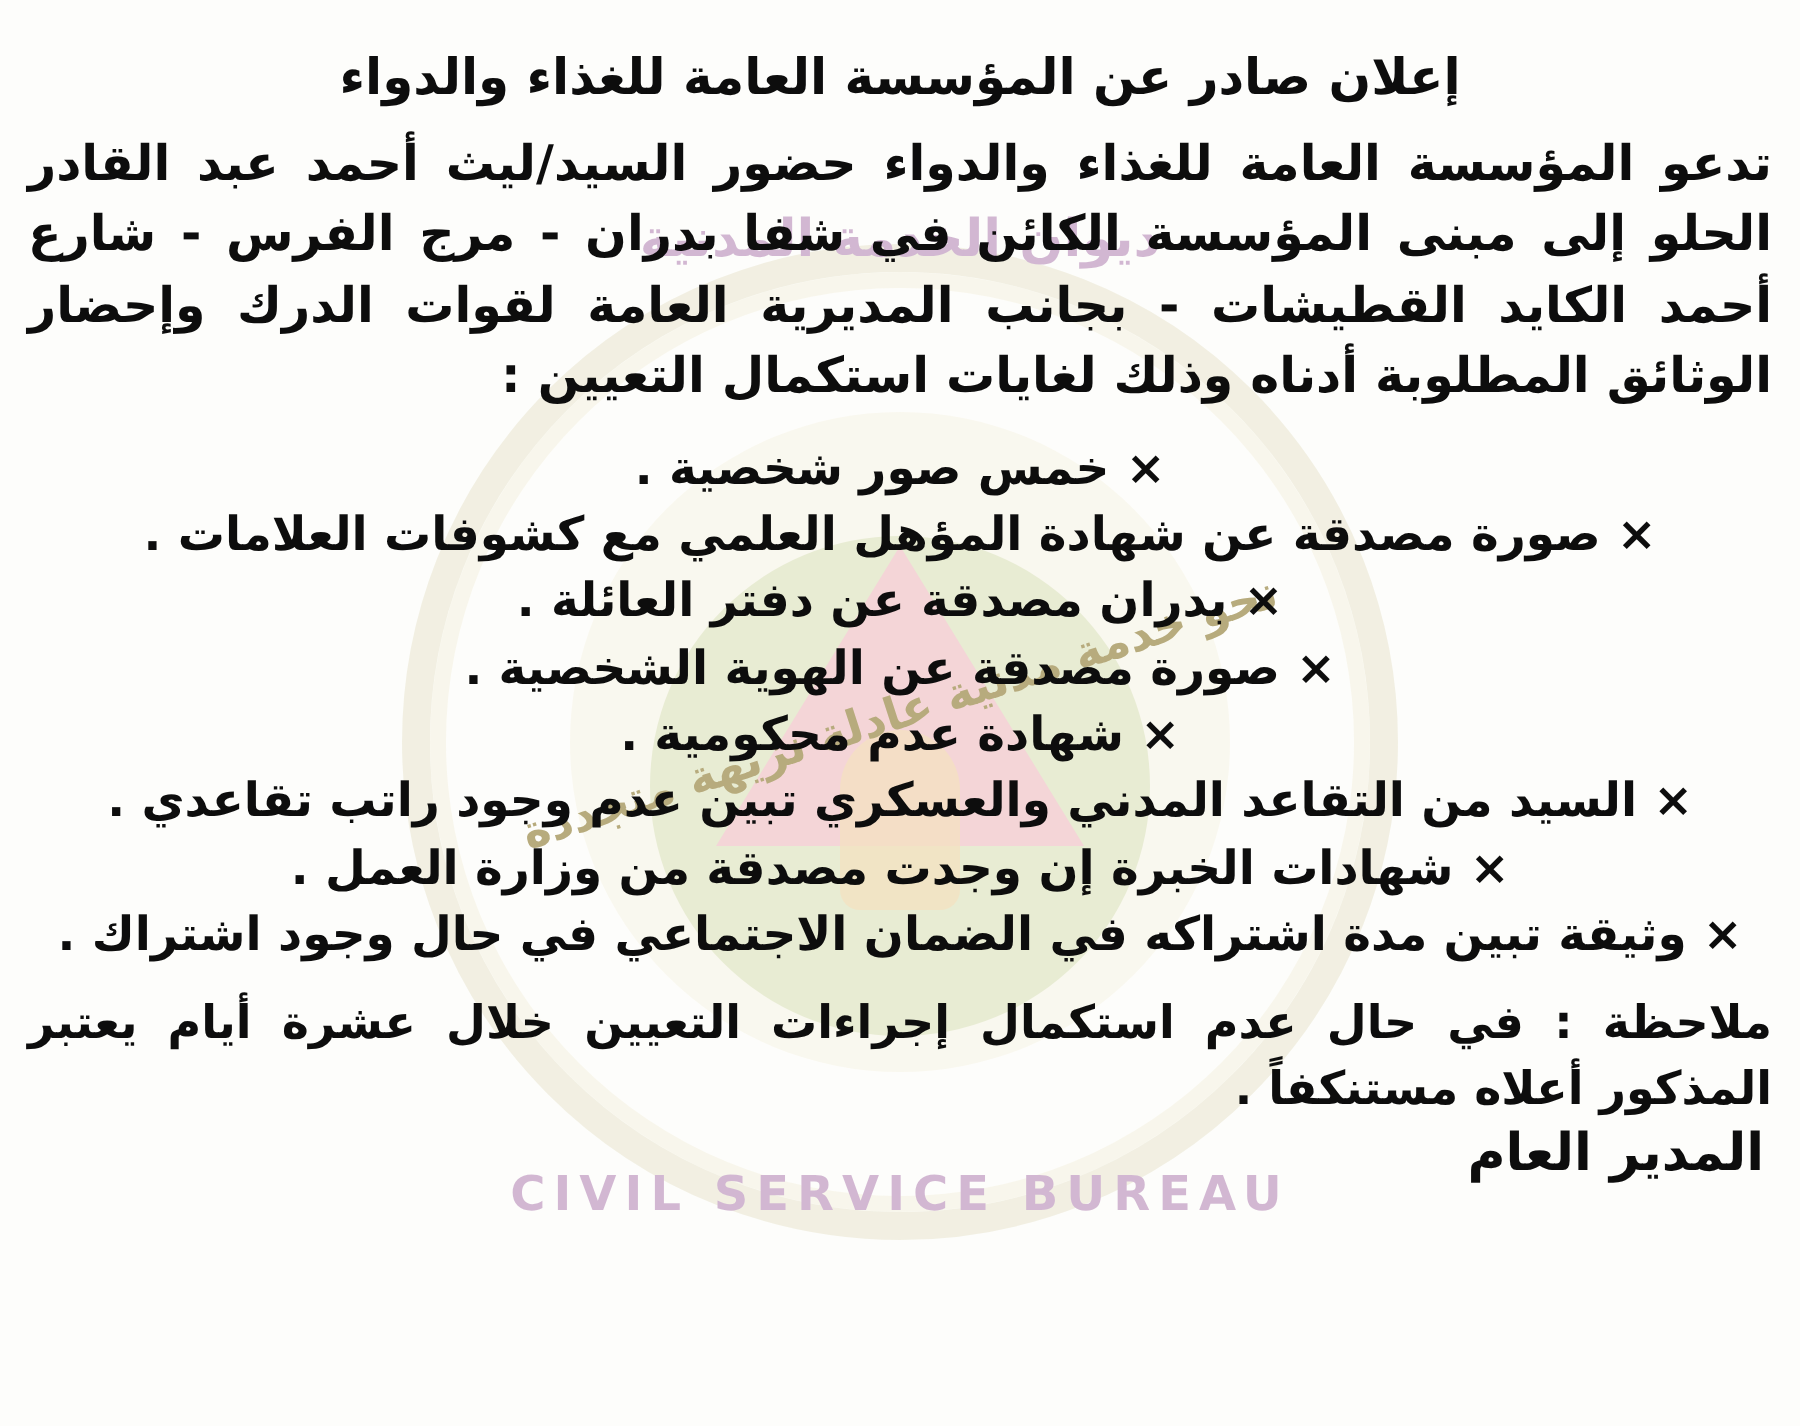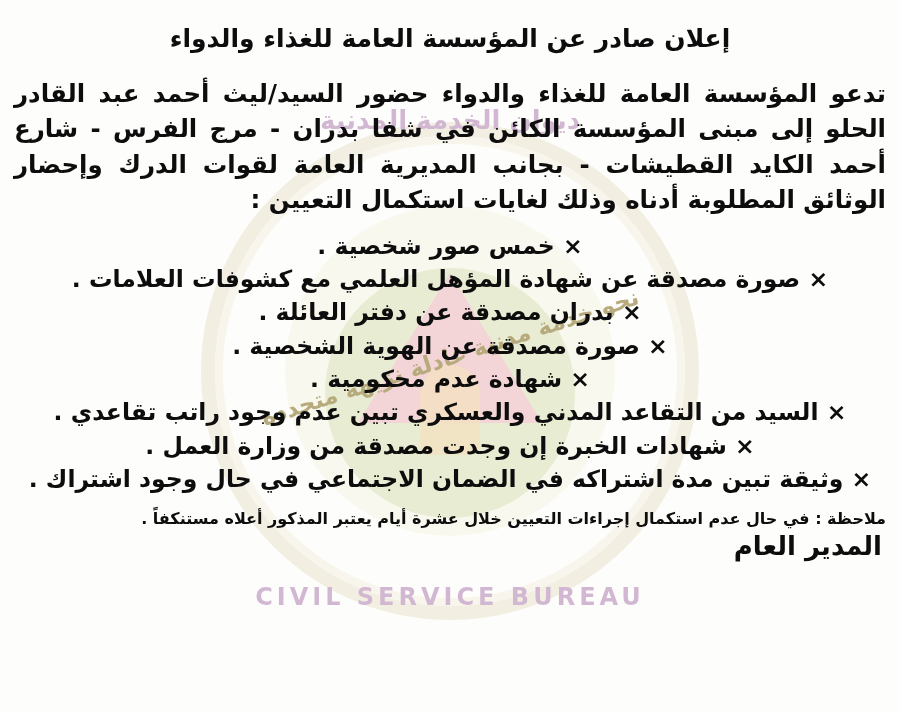--- a/index.html
+++ b/index.html
@@ -123,21 +123,21 @@
     z-index: 2;
     padding: 14px 14px 0 14px;
     color: #0d0d0d;
     font-weight: bold;
     text-align: right;
   }
   .doc-title {
     text-align: center;
     font-size: 25px;
     line-height: 1.5;
-    margin: 6px 0 18px 0;
+    margin: 6px 0 6px 0;
     letter-spacing: 0;
   }
   .doc-intro {
     font-size: 24.5px;
     line-height: 1.45;
     text-align: justify;
     text-align-last: right;
     margin: 0 0 2px 0;
   }
   .doc-list {
@@ -149,21 +149,21 @@
     font-size: 23.5px;
     line-height: 1.42;
     text-align: center;
     white-space: nowrap;
     margin: 0;
   }
   .doc-list li .bullet {
     font-weight: bold;
   }
   .doc-note {
-    font-size: 16px;
+    font-size: 23px;
     line-height: 1.42;
     text-align: justify;
     text-align-last: right;
     margin: 0;
   }
   .doc-signature {
     font-size: 26px;
     text-align: right;
     padding-right: 4px;
   }

